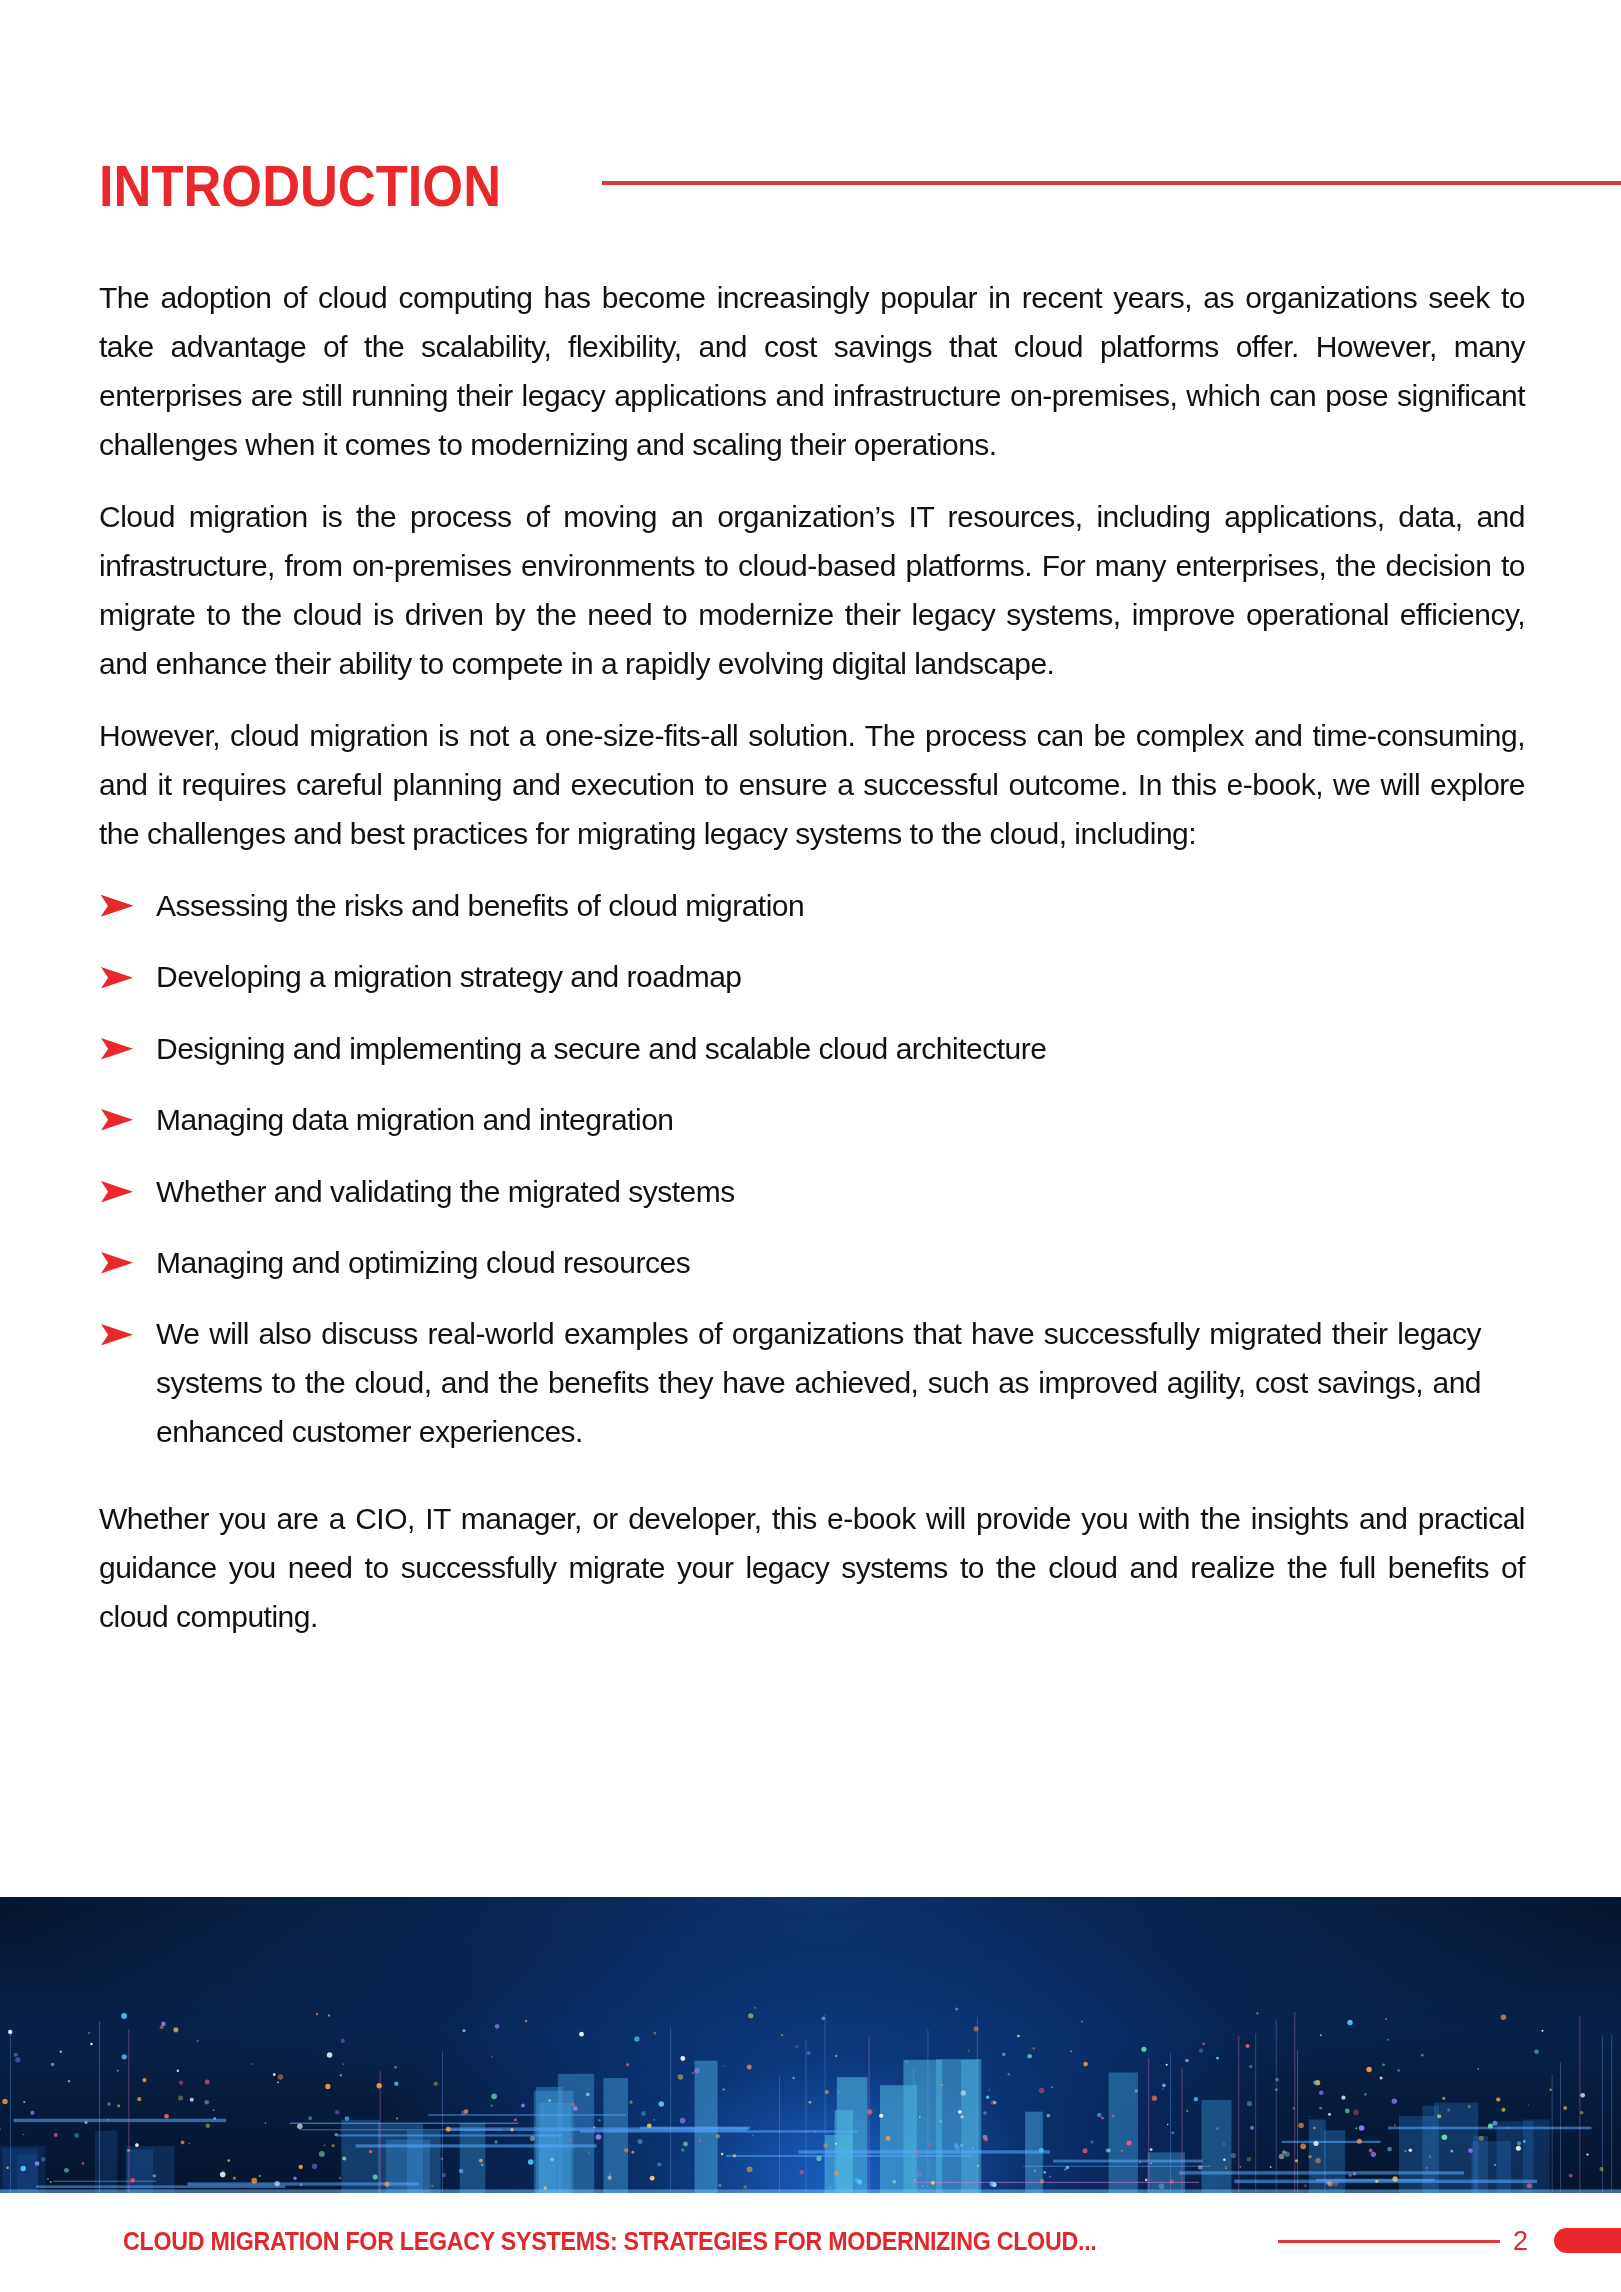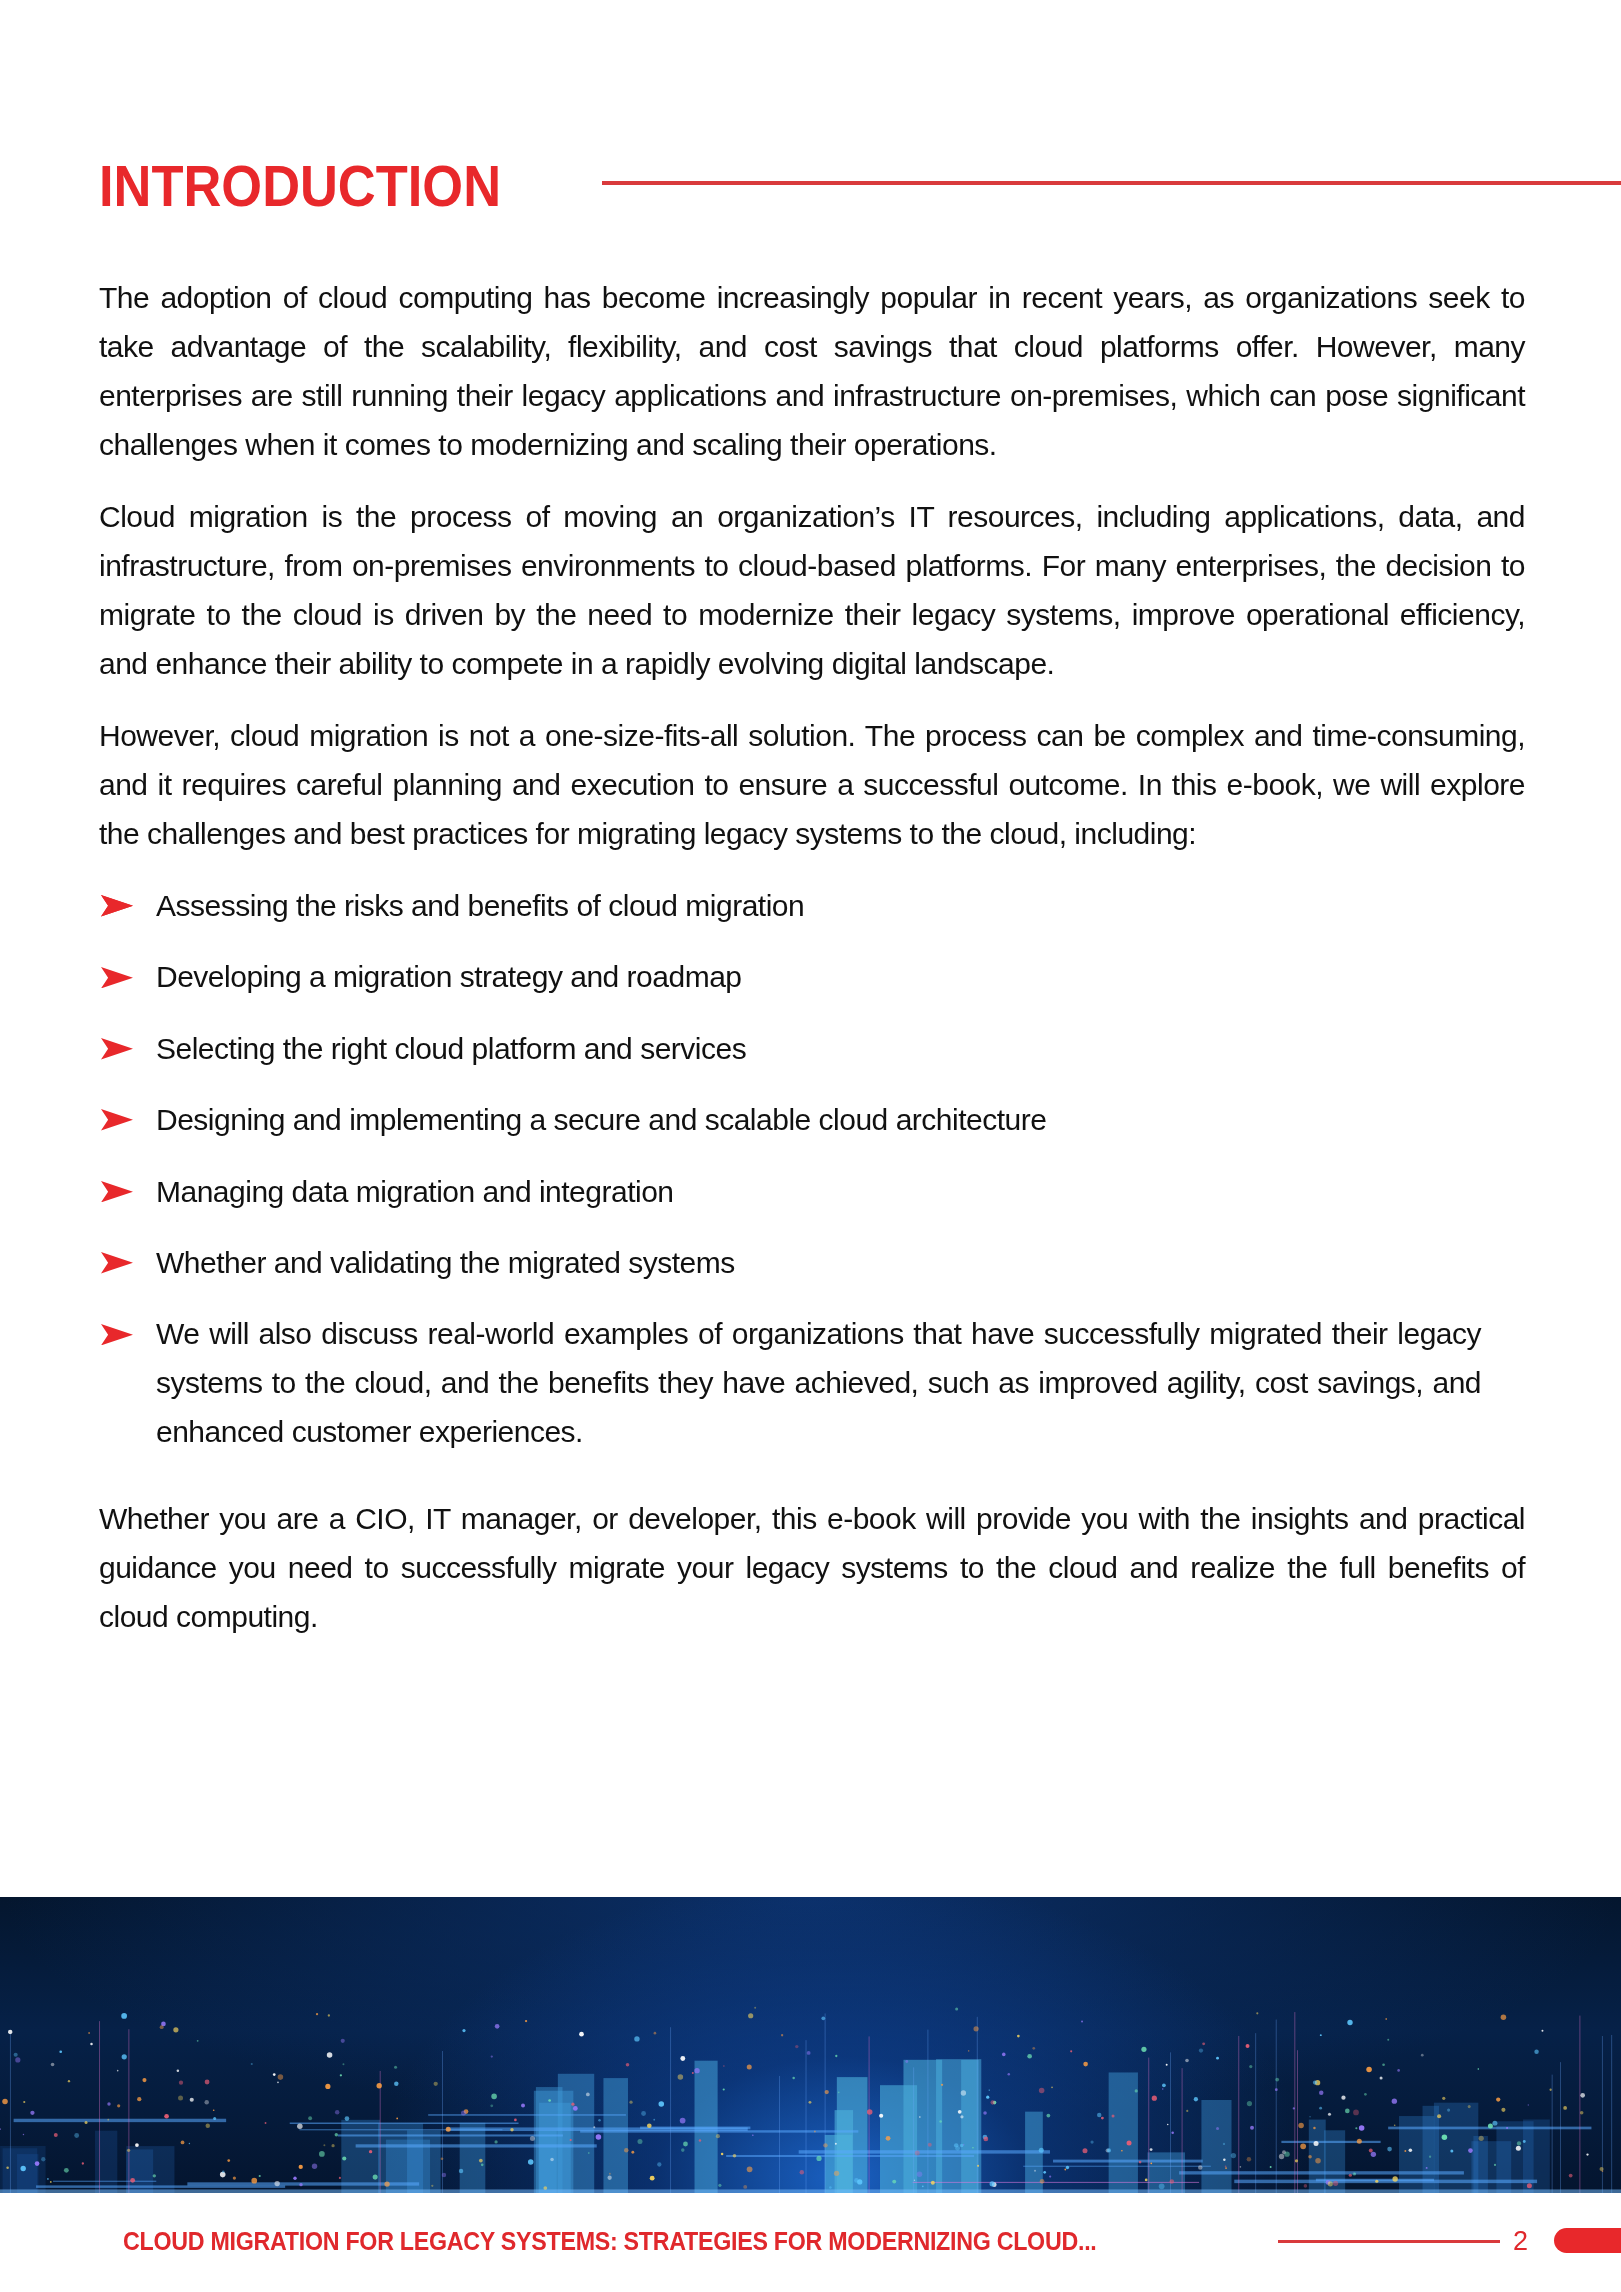--- a/index.html
+++ b/index.html
@@ -193,45 +193,45 @@
           </svg>
         </span>
       <span>Developing a migration strategy and roadmap</span>
     </li>
     <li class="bullet">
       <span class="arrow">
           <svg viewBox="0 0 36 24">
             <path d="M0 0 L36 12 L0 24 L8 12 Z" fill="#e8282b"></path>
           </svg>
         </span>
-      <span>Selecting the right cloud platform and services</span>
-    </li>
-    <li class="bullet">
-      <span class="arrow">
-          <svg viewBox="0 0 36 24">
-            <path d="M0 0 L36 12 L0 24 L8 12 Z" fill="#e8282b"></path>
-          </svg>
-        </span>
       <span>Designing and implementing a secure and scalable cloud architecture</span>
     </li>
     <li class="bullet">
       <span class="arrow">
           <svg viewBox="0 0 36 24">
             <path d="M0 0 L36 12 L0 24 L8 12 Z" fill="#e8282b"></path>
           </svg>
         </span>
       <span>Managing data migration and integration</span>
     </li>
     <li class="bullet">
       <span class="arrow">
           <svg viewBox="0 0 36 24">
             <path d="M0 0 L36 12 L0 24 L8 12 Z" fill="#e8282b"></path>
           </svg>
         </span>
       <span>Whether and validating the migrated systems</span>
+    </li>
+    <li class="bullet">
+      <span class="arrow">
+          <svg viewBox="0 0 36 24">
+            <path d="M0 0 L36 12 L0 24 L8 12 Z" fill="#e8282b"></path>
+          </svg>
+        </span>
+      <span>Managing and optimizing cloud resources</span>
     </li>
     <li class="bullet">
       <span class="arrow">
           <svg viewBox="0 0 36 24">
             <path d="M0 0 L36 12 L0 24 L8 12 Z" fill="#e8282b"></path>
           </svg>
         </span>
       <span class="last-bullet-text">We will also discuss real-world examples of organizations that have successfully migrated their legacy systems to the cloud, and the benefits they have achieved, such as improved agility, cost savings, and enhanced customer experiences.</span>
     </li>
   </ul>

